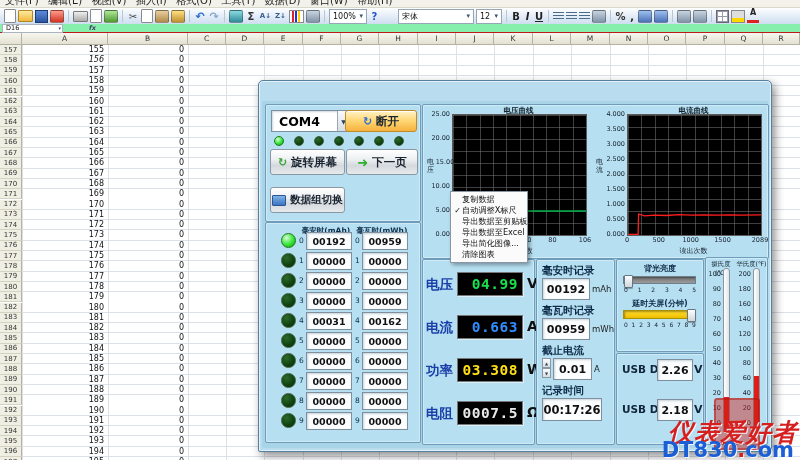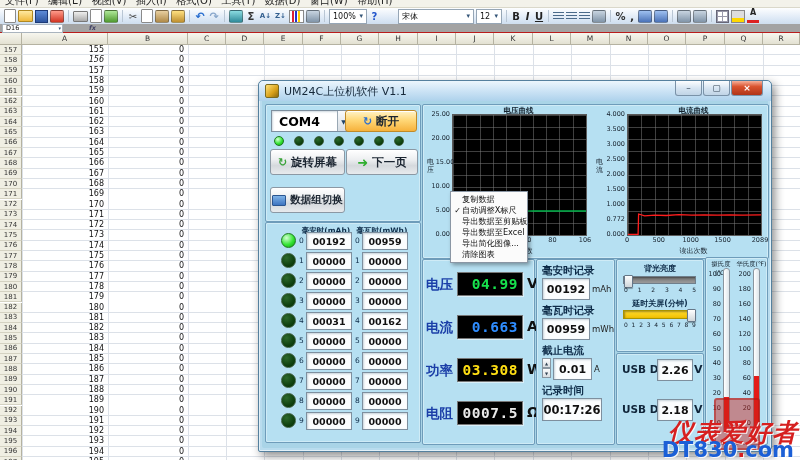--- a/index.html
+++ b/index.html
@@ -27,21 +27,21 @@
 .c-red{background:linear-gradient(#f6a;,#d33)}.c-red{background:linear-gradient(#ff9a8a,#d23322)}
 .c-green{background:linear-gradient(#aee89a,#4f9a2f)}
 .c-tan{background:linear-gradient(#e8cfa0,#b08a48)}
 .c-brush{background:linear-gradient(#ffe080,#c09030)}
 .c-teal{background:linear-gradient(#8adbe0,#2f8a9a)}
 .c-slate{background:linear-gradient(#c8d4e0,#8094a8)}
 .c-blue{background:linear-gradient(#9ec0f0,#4a72b8)}
 .ttxt{font-weight:bold;color:#333;text-align:center}
 .tcombo{height:13px;background:#fff;border:1px solid #96a6b6;display:flex;align-items:center;padding:0 3px;font-size:8px;color:#111;flex:none}
 .tcombo::after{content:"▾";margin-left:auto;font-size:7px;color:#357;padding-left:3px}
-#xl-namerow{position:absolute;top:24px;left:0;right:0;height:8px;background:#a3a3a3;border-bottom:4px solid #b91c1c;display:flex;align-items:center}
+#xl-namerow{position:absolute;top:24px;left:0;right:0;height:8px;background:#86efac;border-bottom:4px solid #b91c1c;display:flex;align-items:center}
 #xl-namebox{width:56px;height:7px;background:#fff;border:1px solid #aab4be;margin-left:2px;font-size:6.5px;display:flex;align-items:center;padding-left:3px;color:#111}
 #xl-namebox::after{content:"▾";margin-left:auto;font-size:5px;color:#357;padding-right:1px}
 #xl-fx{font-size:6.5px;font-style:italic;font-weight:bold;color:#446;margin-left:26px}
 #xl-colheads{position:absolute;top:33px;left:0;right:0;height:12px}
 .colhead{position:absolute;top:0;height:12px;background:linear-gradient(#f7f6ee,#e3e1d2);border-right:1px solid #b5b2a1;border-bottom:1px solid #b5b2a1;
   font-size:7.5px;color:#333;display:flex;align-items:center;justify-content:center;box-sizing:border-box}
 #xl-grid{position:absolute;top:45px;left:0;right:0;bottom:0;background:#fff;
   background-image:repeating-linear-gradient(to bottom,transparent 0 9.3px,#dce1e8 9.3px 10.3px)}
 .vline{position:absolute;top:0;bottom:0;width:1px;background:#dce1e8}
 .rowhdr{position:absolute;left:0;width:22px;height:10.3px;background:#f0efe3;border-right:1px solid #b5b2a1;border-bottom:1px solid #d4d2c2;
@@ -458,29 +458,20 @@
       <div class="cellB" style="top: 391.4px;">0</div>
       <div class="rowhdr" style="top: 401.7px;">196</div>
       <div class="cellA" style="top: 401.7px;">194</div>
       <div class="cellB" style="top: 401.7px;">0</div>
       <div class="rowhdr" style="top: 412px;">197</div>
       <div class="cellA" style="top: 412px;">195</div>
       <div class="cellB" style="top: 412px;">0</div>
     </div>
 
   <div id="app">
-    <div id="app-title">
-      <div id="app-icon"></div>
-      <span>UM24C上位机软件 V1.1</span>
-      <div id="winbtns">
-        <div class="wbtn">–</div>
-        <div class="wbtn">▢</div>
-        <div class="wbtn close">×</div>
-      </div>
-    </div>
     <div id="app-client"></div>
 
     <div class="panel" id="p-controls">
       <div class="combo" id="com-combo">
         <span>COM4</span>
         <span class="arrowbtn">▼</span>
       </div>
       <div class="btn orange" id="btn-disc">
         <span class="bic ic-refresh">↻</span>
         <span>断开</span>
@@ -594,21 +585,21 @@
         <div class="tick" style="left: 94.3px; width: 20px; text-align: center; top: 131px;">60</div>
         <div class="tick" style="left: 119.4px; width: 20px; text-align: center; top: 131px;">80</div>
         <div class="tick" style="left: 152px; width: 20px; text-align: center; top: 131px;">106</div>
         <div class="tick" style="left: 180px; width: 22px; text-align: right; top: 5px;">4.000</div>
         <div class="tick" style="left: 180px; width: 22px; text-align: right; top: 20px;">3.500</div>
         <div class="tick" style="left: 180px; width: 22px; text-align: right; top: 35px;">3.000</div>
         <div class="tick" style="left: 180px; width: 22px; text-align: right; top: 50px;">2.500</div>
         <div class="tick" style="left: 180px; width: 22px; text-align: right; top: 65px;">2.000</div>
         <div class="tick" style="left: 180px; width: 22px; text-align: right; top: 80px;">1.500</div>
         <div class="tick" style="left: 180px; width: 22px; text-align: right; top: 95px;">1.000</div>
-        <div class="tick" style="left: 180px; width: 22px; text-align: right; top: 110px;">0.772</div>
+        <div class="tick" style="left: 180px; width: 22px; text-align: right; top: 110px;">0.500</div>
         <div class="tick" style="left: 180px; width: 22px; text-align: right; top: 125px;">0.000</div>
         <div class="tick" style="left: 194px; width: 20px; text-align: center; top: 131px;">0</div>
         <div class="tick" style="left: 225.8px; width: 20px; text-align: center; top: 131px;">500</div>
         <div class="tick" style="left: 257.7px; width: 20px; text-align: center; top: 131px;">1000</div>
         <div class="tick" style="left: 289.5px; width: 20px; text-align: center; top: 131px;">1500</div>
         <div class="tick" style="left: 327px; width: 20px; text-align: center; top: 131px;">2089</div>
       </div>
 
     <div class="panel" id="p-meas">
         <div class="mlabel" style="top: 16px;">电压</div>

